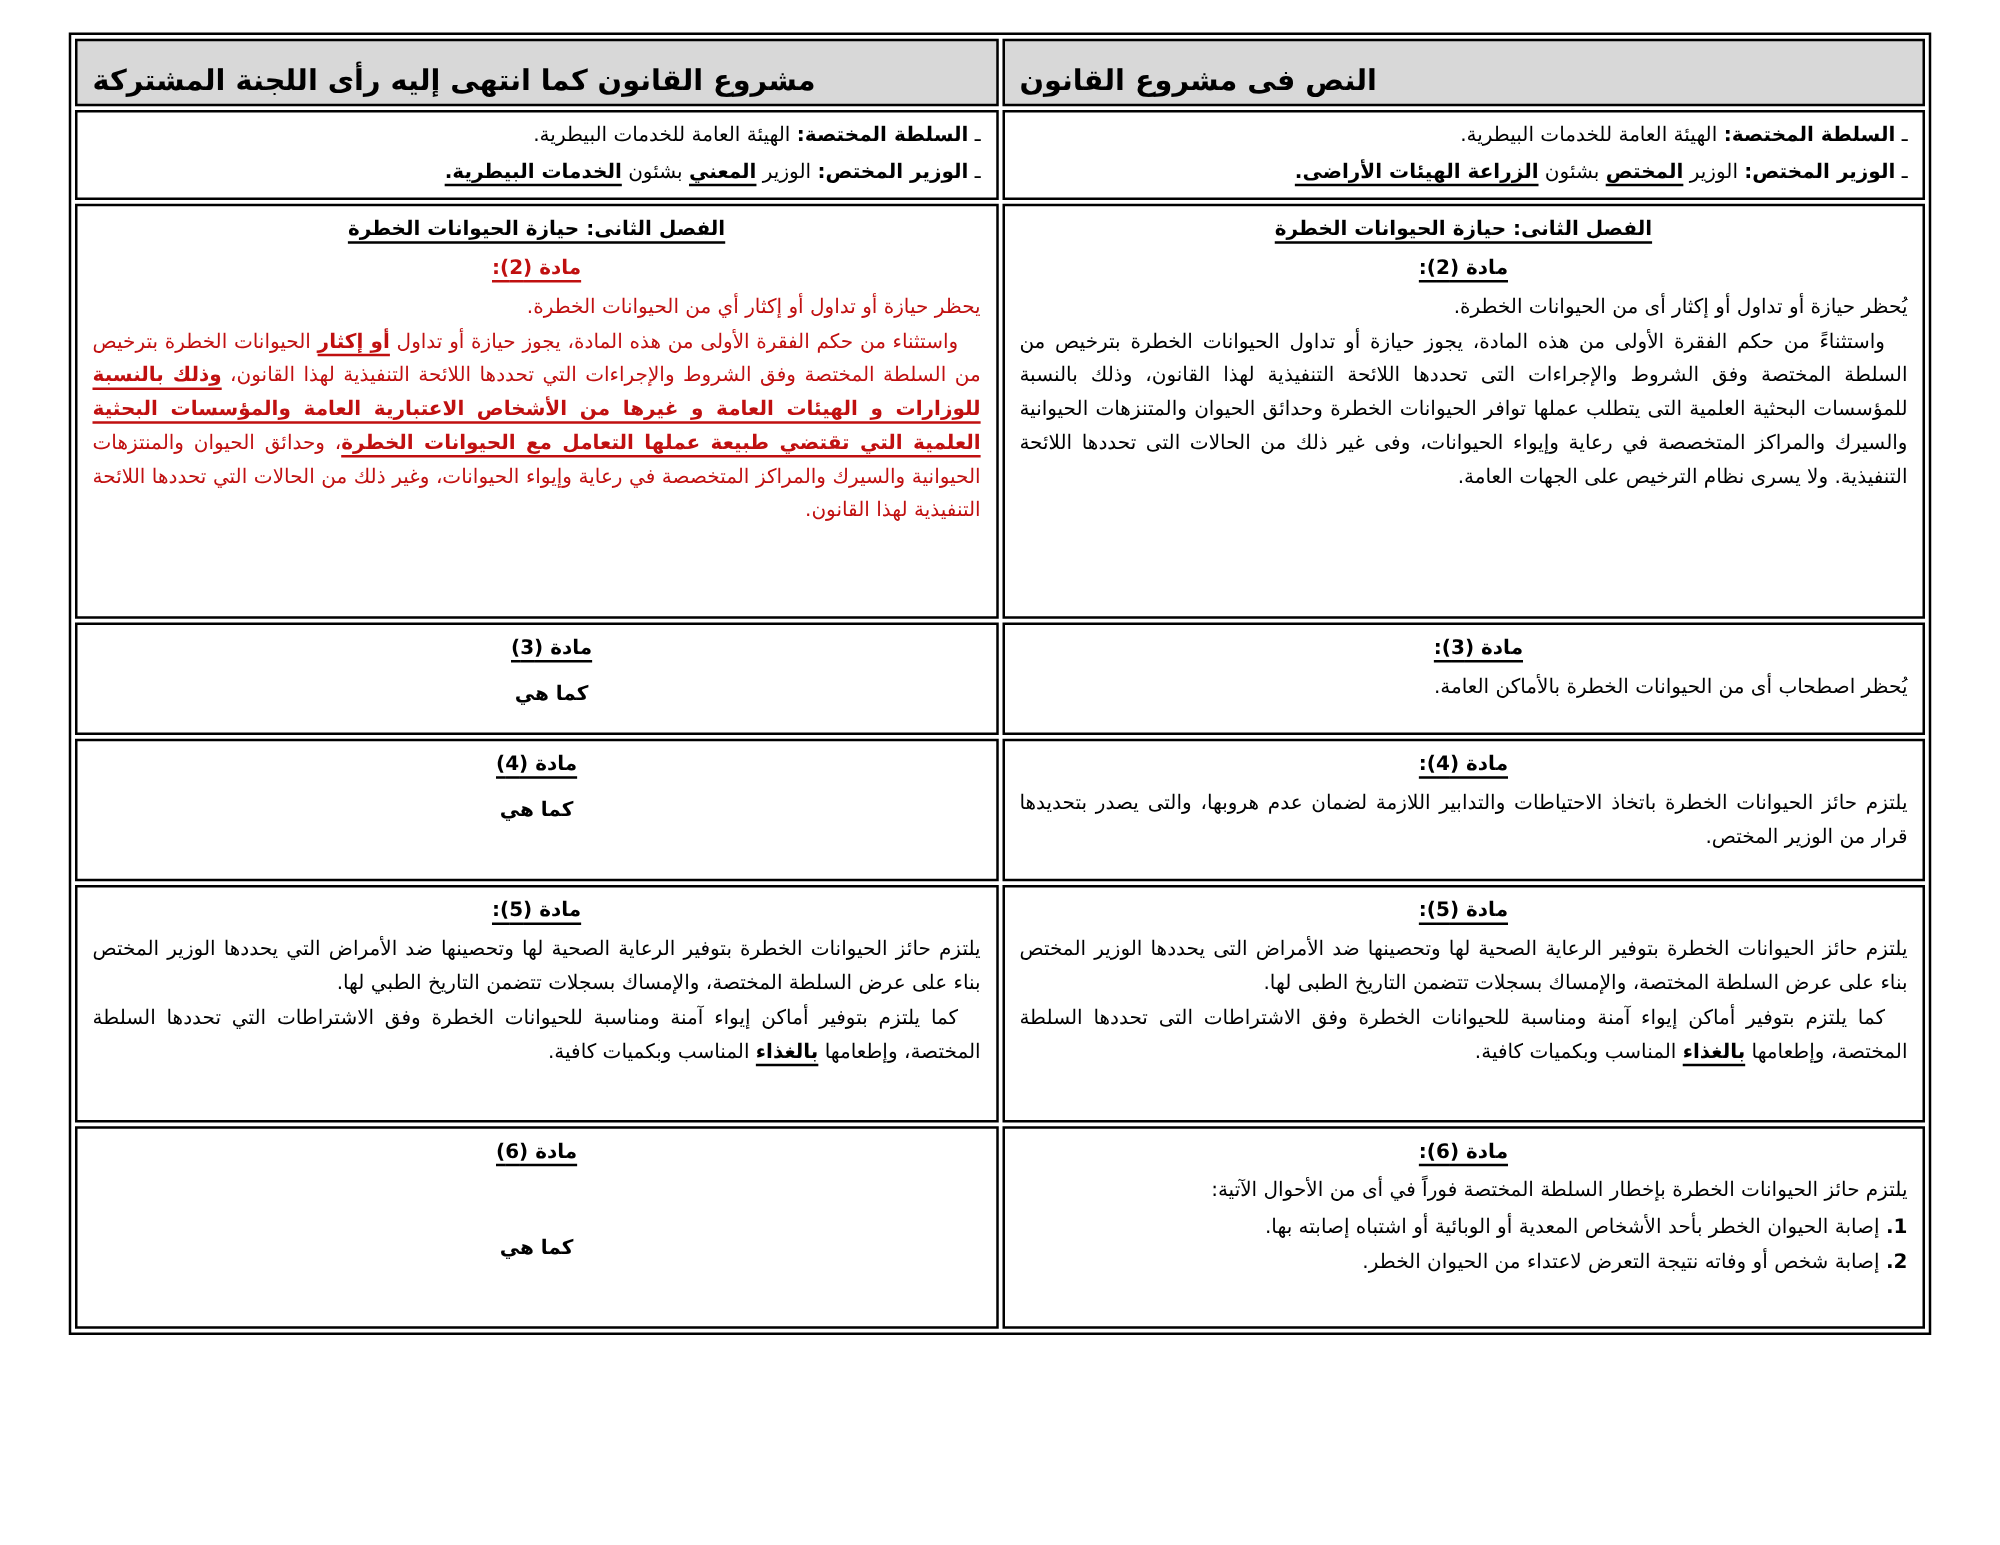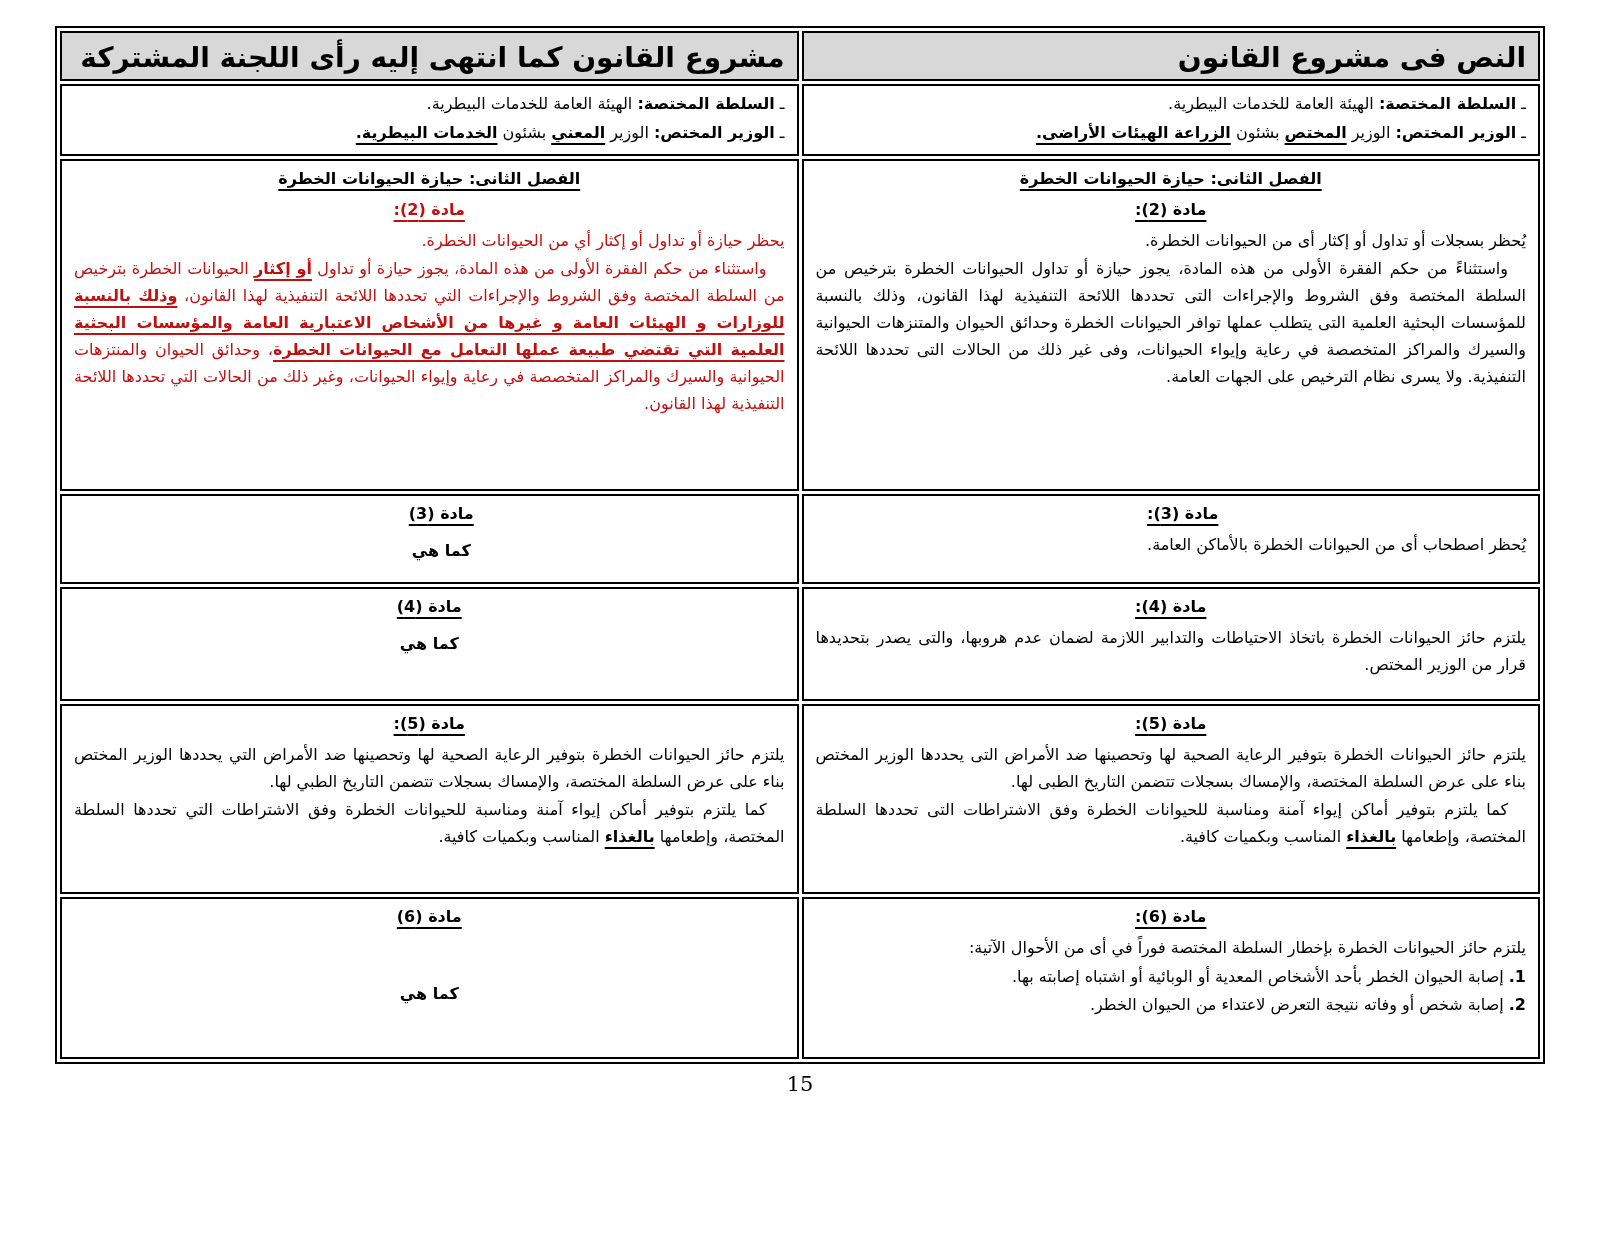--- a/index.html
+++ b/index.html
@@ -30,24 +30,24 @@
   }
   th,td{
     border:2px solid var(--border);
     vertical-align:top;
     padding:3px 12px 5px 12px;
     box-sizing:border-box;
   }
   th{
     background:var(--header-bg);
     font-weight:bold;
-    font-size:28px;
-    text-align:right;
+    font-size:23px;
+    text-align:left;
     height:46px;
-    padding-top:8px;
+    padding-top:19px;
   }
   .para{
     margin:2px 0;
     font-size:16px;
     line-height:1.68;
     text-align:right;
   }
   .al-center{text-align:center;}
   .al-justify{text-align:justify;}
   .ind{text-indent:18px;}
@@ -93,21 +93,21 @@
           </td>
           <td class="cell cell-left">
             <p class="para al-right"><span>ـ </span><span class="b">السلطة المختصة:</span><span> الهيئة العامة للخدمات البيطرية.</span></p>
             <p class="para al-right"><span>ـ </span><span class="b">الوزير المختص:</span><span> الوزير </span><span class="b u">المعني</span><span> بشئون </span><span class="b u">الخدمات البيطرية.</span></p>
           </td>
         </tr>
         <tr class="row-2">
           <td class="cell cell-right">
             <p class="para al-center heading-para"><span class="b u">الفصل الثانى: حيازة الحيوانات الخطرة</span></p>
             <p class="para al-center heading-para"><span class="b u">مادة (2):</span></p>
-            <p class="para al-right"><span>يُحظر بسجلات أو تداول أو إكثار أى من الحيوانات الخطرة.</span></p>
+            <p class="para al-right"><span>يُحظر حيازة أو تداول أو إكثار أى من الحيوانات الخطرة.</span></p>
             <p class="para al-justify ind"><span>واستثناءً من حكم الفقرة الأولى من هذه المادة، يجوز حيازة أو تداول الحيوانات الخطرة بترخيص من السلطة المختصة وفق الشروط والإجراءات التى تحددها اللائحة التنفيذية لهذا القانون، وذلك بالنسبة للمؤسسات البحثية العلمية التى يتطلب عملها توافر الحيوانات الخطرة وحدائق الحيوان والمتنزهات الحيوانية والسيرك والمراكز المتخصصة في رعاية وإيواء الحيوانات، وفى غير ذلك من الحالات التى تحددها اللائحة التنفيذية. ولا يسرى نظام الترخيص على الجهات العامة.</span></p>
           </td>
           <td class="cell cell-left">
             <p class="para al-center heading-para"><span class="b u">الفصل الثانى: حيازة الحيوانات الخطرة</span></p>
             <p class="para al-center red heading-para"><span class="b u">مادة (2):</span></p>
             <p class="para al-right red"><span>يحظر حيازة أو تداول أو إكثار أي من الحيوانات الخطرة.</span></p>
             <p class="para al-justify red ind"><span>واستثناء من حكم الفقرة الأولى من هذه المادة، يجوز حيازة أو تداول </span><span class="b u">أو إكثار</span><span> الحيوانات الخطرة بترخيص من السلطة المختصة وفق الشروط والإجراءات التي تحددها اللائحة التنفيذية لهذا القانون، </span><span class="b u">وذلك بالنسبة للوزارات و الهيئات العامة و غيرها من الأشخاص الاعتبارية العامة والمؤسسات البحثية العلمية التي تقتضي طبيعة عملها التعامل مع الحيوانات الخطرة</span><span>، وحدائق الحيوان والمنتزهات الحيوانية والسيرك والمراكز المتخصصة في رعاية وإيواء الحيوانات، وغير ذلك من الحالات التي تحددها اللائحة التنفيذية لهذا القانون.</span></p>
           </td>
         </tr>
         <tr class="row-3">
@@ -149,14 +149,13 @@
             <p class="para al-right"><span class="b">1.</span><span> إصابة الحيوان الخطر بأحد الأشخاص المعدية أو الوبائية أو اشتباه إصابته بها.</span></p>
             <p class="para al-right"><span class="b">2.</span><span> إصابة شخص أو وفاته نتيجة التعرض لاعتداء من الحيوان الخطر.</span></p>
           </td>
           <td class="cell cell-left">
             <p class="para al-center heading-para"><span class="b u">مادة (6)</span></p>
             <p class="para al-center"><span class="b">كما هي</span></p>
           </td>
         </tr>
       </tbody>
   </table>
-  <div class="footer" dir="ltr">15</div>
 </div>
 
 </body></html>

